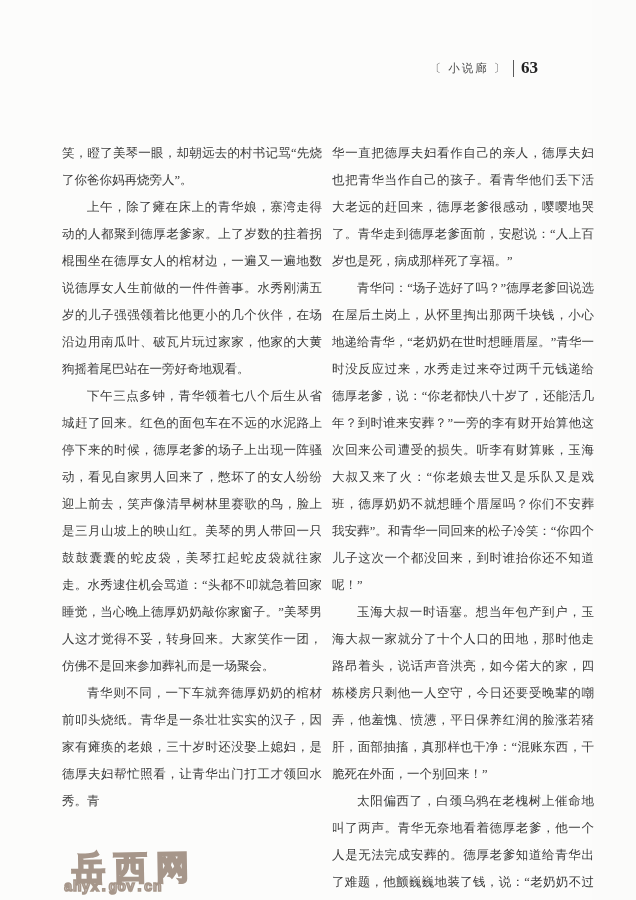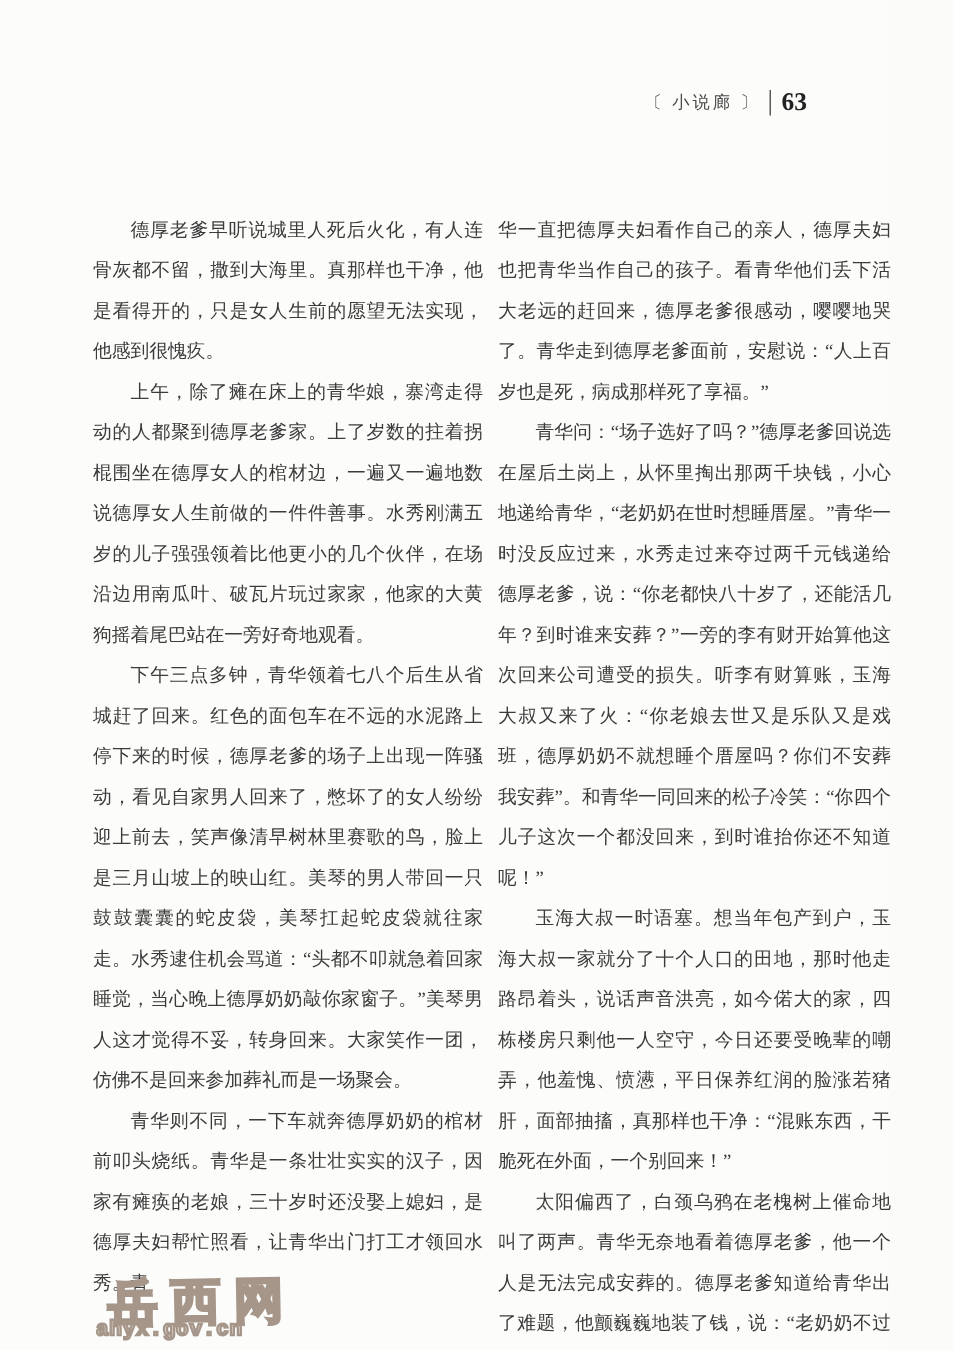--- a/index.html
+++ b/index.html
@@ -96,21 +96,21 @@
 
 <div class="page">
 
   <div class="header">
     <span class="section-label">〔 小说廊 〕</span>
     <span class="header-divider"></span>
     <span class="page-number">63</span>
   </div>
 
   <div class="text-column col-left">
-    <p>德厚老爹早听说城里人死后火化，有人连骨灰都不留，撒到大海里。真那样也干净，他是看得开的，只是女人生前的愿望无法实现，他感到很愧疚。</p>
+    <p class="no-indent">笑，瞪了美琴一眼，却朝远去的村书记骂“先烧了你爸你妈再烧旁人”。</p>
     <p>上午，除了瘫在床上的青华娘，寨湾走得动的人都聚到德厚老爹家。上了岁数的拄着拐棍围坐在德厚女人的棺材边，一遍又一遍地数说德厚女人生前做的一件件善事。水秀刚满五岁的儿子强强领着比他更小的几个伙伴，在场沿边用南瓜叶、破瓦片玩过家家，他家的大黄狗摇着尾巴站在一旁好奇地观看。</p>
     <p>下午三点多钟，青华领着七八个后生从省城赶了回来。红色的面包车在不远的水泥路上停下来的时候，德厚老爹的场子上出现一阵骚动，看见自家男人回来了，憋坏了的女人纷纷迎上前去，笑声像清早树林里赛歌的鸟，脸上是三月山坡上的映山红。美琴的男人带回一只鼓鼓囊囊的蛇皮袋，美琴扛起蛇皮袋就往家走。水秀逮住机会骂道：“头都不叩就急着回家睡觉，当心晚上德厚奶奶敲你家窗子。”美琴男人这才觉得不妥，转身回来。大家笑作一团，仿佛不是回来参加葬礼而是一场聚会。</p>
     <p>青华则不同，一下车就奔德厚奶奶的棺材前叩头烧纸。青华是一条壮壮实实的汉子，因家有瘫痪的老娘，三十岁时还没娶上媳妇，是德厚夫妇帮忙照看，让青华出门打工才领回水秀。青</p>
   </div>
 
   <div class="text-column col-right">
     <p class="no-indent">华一直把德厚夫妇看作自己的亲人，德厚夫妇也把青华当作自己的孩子。看青华他们丢下活大老远的赶回来，德厚老爹很感动，嘤嘤地哭了。青华走到德厚老爹面前，安慰说：“人上百岁也是死，病成那样死了享福。”</p>
     <p>青华问：“场子选好了吗？”德厚老爹回说选在屋后土岗上，从怀里掏出那两千块钱，小心地递给青华，“老奶奶在世时想睡厝屋。”青华一时没反应过来，水秀走过来夺过两千元钱递给德厚老爹，说：“你老都快八十岁了，还能活几年？到时谁来安葬？”一旁的李有财开始算他这次回来公司遭受的损失。听李有财算账，玉海大叔又来了火：“你老娘去世又是乐队又是戏班，德厚奶奶不就想睡个厝屋吗？你们不安葬我安葬”。和青华一同回来的松子冷笑：“你四个儿子这次一个都没回来，到时谁抬你还不知道呢！”</p>
     <p>玉海大叔一时语塞。想当年包产到户，玉海大叔一家就分了十个人口的田地，那时他走路昂着头，说话声音洪亮，如今偌大的家，四栋楼房只剩他一人空守，今日还要受晚辈的嘲弄，他羞愧、愤懑，平日保养红润的脸涨若猪肝，面部抽搐，真那样也干净：“混账东西，干脆死在外面，一个别回来！”</p>
     <p>太阳偏西了，白颈乌鸦在老槐树上催命地叫了两声。青华无奈地看着德厚老爹，他一个人是无法完成安葬的。德厚老爹知道给青华出了难题，他颤巍巍地装了钱，说：“老奶奶不过说说</p>

